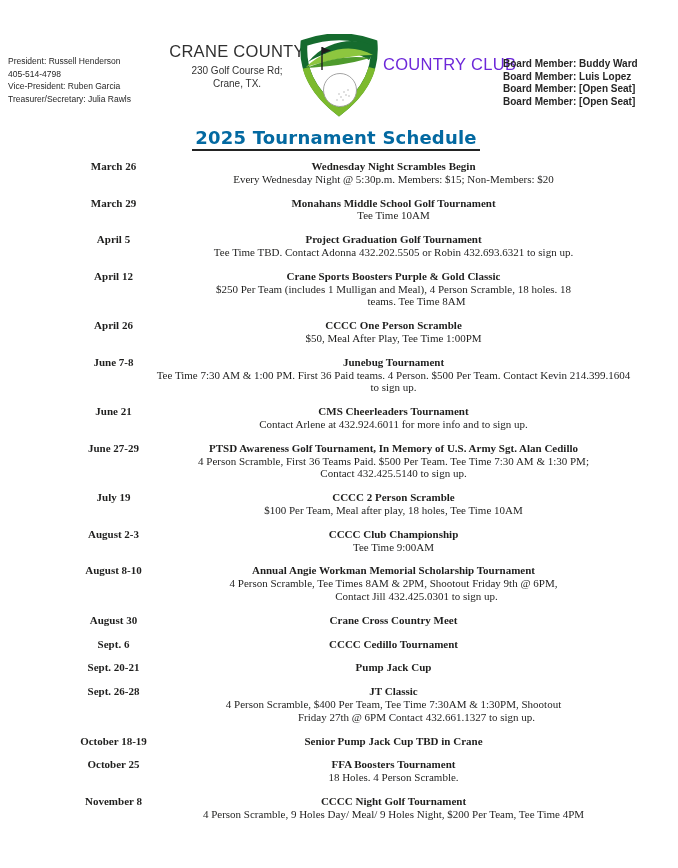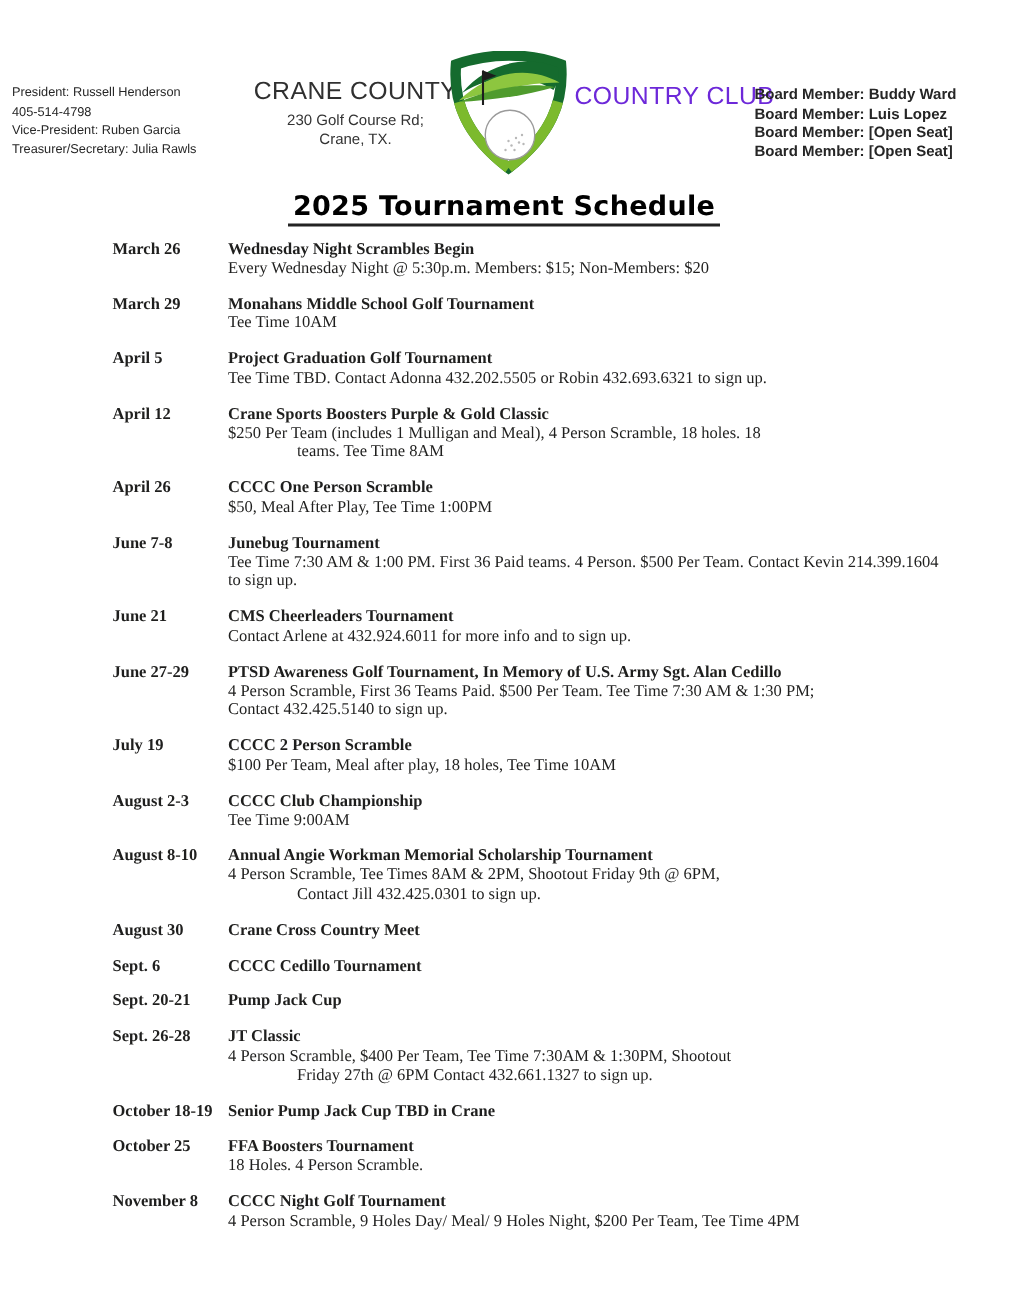--- a/index.html
+++ b/index.html
@@ -7,44 +7,44 @@
   .page {
     position:relative; width:672px; height:868px; background:#ffffff;
     font-family:"Liberation Serif", serif; color:#1f1f1e; overflow:hidden;
   }
   
   .officers {
     position:absolute; left:8px; top:55px;
     font-family:"Liberation Sans", sans-serif; font-size:8.5px; line-height:12.6px; color:#262626;
   }
   .org-left {
-    position:absolute; left:162px; top:52px; width:150px; text-align:center;
+    position:absolute; left:162px; top:42px; width:150px; text-align:center;
     font-family:"Liberation Sans", sans-serif; color:#2a2a2a;
   }
   .org-name { font-size:16.5px; letter-spacing:0.3px; color:#303030; }
   .org-addr { font-size:10px; line-height:13px; margin-top:3px; color:#333; }
   .org-right {
     position:absolute; left:383px; top:55px;
     font-family:"Liberation Sans", sans-serif; font-size:16.5px; letter-spacing:0.3px; color:#6d28d9;
   }
   .board {
     position:absolute; left:503px; top:58px; width:165px; 
     font-family:"Liberation Sans", sans-serif; font-size:10px; line-height:12.6px; color:#262626;font-weight:bold;
   }
   .logo { position:absolute; left:294px; top:34px; width:90px; height:84px; }
   
   .title-wrap { position:absolute; top:127px; left:0; width:100%; text-align:center; }
   .title-text {
     display:inline-block;
-    font-family:"DejaVu Sans", sans-serif; font-weight:bold; font-size:18px; color:#000000;
+    font-family:"DejaVu Sans", sans-serif; font-weight:bold; font-size:18px; color:#0369a1;
     border-bottom:2.5px solid #232323; padding:0 3px 1px 3px; letter-spacing:0.2px;
   }
   
   .schedule { position:absolute; top:160px; left:75px; width:560px; }
-  .event { display:flex; margin-bottom:11px; }
+  .event { display:flex; margin-bottom:11px;text-align:center; }
   .event-date { flex:none; width:77px; font-weight:bold; font-size:11px; line-height:12.8px; }
   .event-body { flex:1; font-size:11px; line-height:12.8px; }
   .event-title { font-weight:bold; }
   .detail {}
   .detail.indent { padding-left:46px; }
 </style>
 </head>
 <body>
 
 <div class="page">

